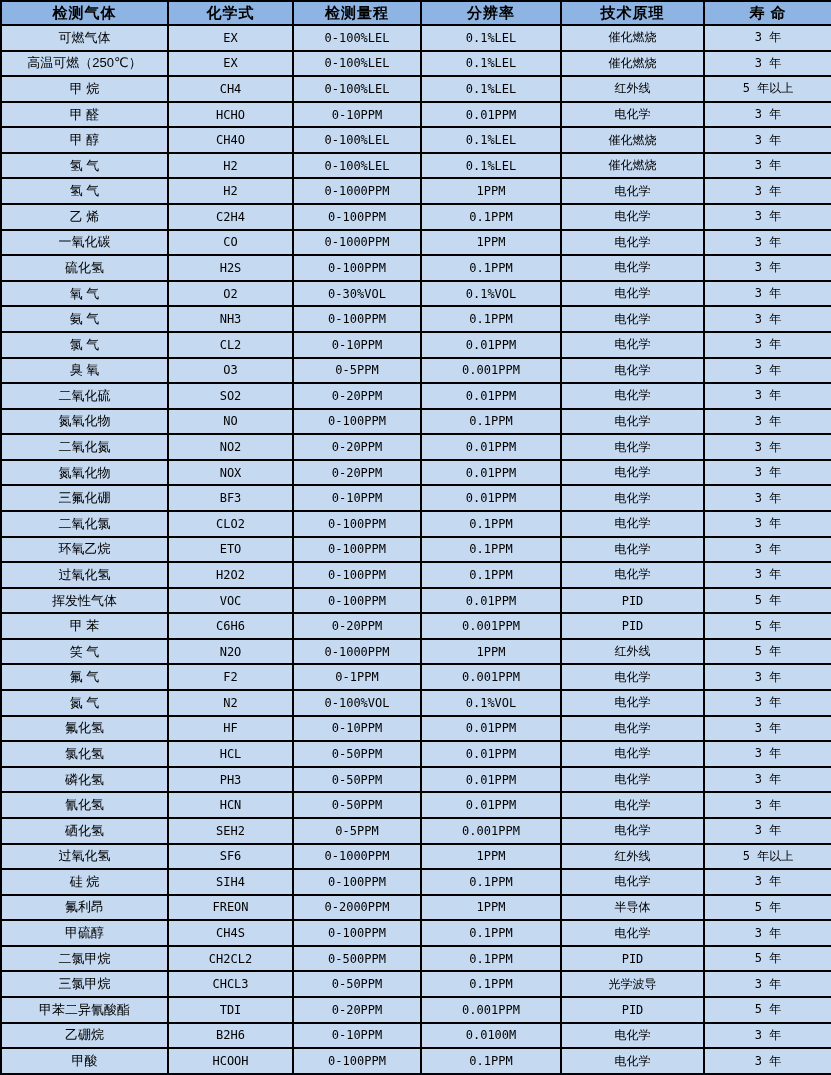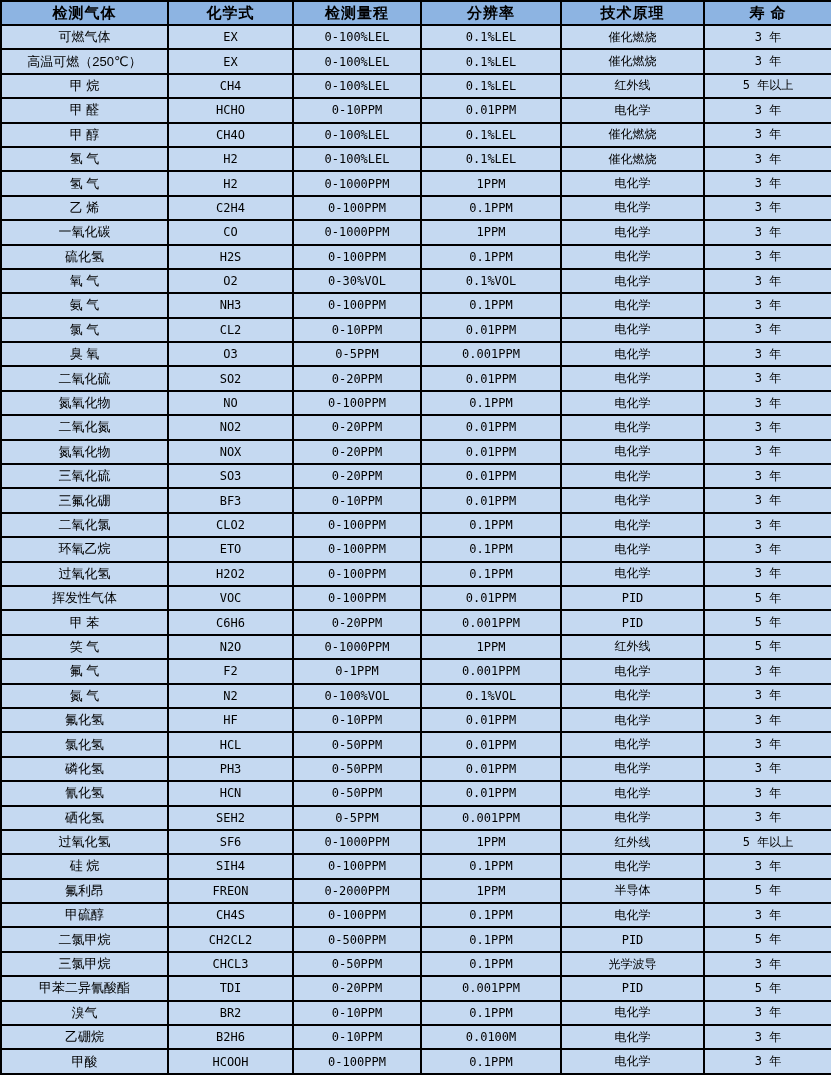--- a/index.html
+++ b/index.html
@@ -208,28 +208,20 @@
         </tr>
         <tr>
           <td class="cell-gas">氮氧化物</td>
           <td class="cell-formula">NOX</td>
           <td class="cell-range">0-20PPM</td>
           <td class="cell-resolution">0.01PPM</td>
           <td class="cell-principle">电化学</td>
           <td class="cell-lifespan">3 年</td>
         </tr>
         <tr>
-          <td class="cell-gas">三氧化硫</td>
-          <td class="cell-formula">SO3</td>
-          <td class="cell-range">0-20PPM</td>
-          <td class="cell-resolution">0.01PPM</td>
-          <td class="cell-principle">电化学</td>
-          <td class="cell-lifespan">3 年</td>
-        </tr>
-        <tr>
           <td class="cell-gas">三氟化硼</td>
           <td class="cell-formula">BF3</td>
           <td class="cell-range">0-10PPM</td>
           <td class="cell-resolution">0.01PPM</td>
           <td class="cell-principle">电化学</td>
           <td class="cell-lifespan">3 年</td>
         </tr>
         <tr>
           <td class="cell-gas">二氧化氯</td>
           <td class="cell-formula">CLO2</td>
@@ -384,28 +376,20 @@
         </tr>
         <tr>
           <td class="cell-gas">甲苯二异氰酸酯</td>
           <td class="cell-formula">TDI</td>
           <td class="cell-range">0-20PPM</td>
           <td class="cell-resolution">0.001PPM</td>
           <td class="cell-principle">PID</td>
           <td class="cell-lifespan">5 年</td>
         </tr>
         <tr>
-          <td class="cell-gas">溴气</td>
-          <td class="cell-formula">BR2</td>
-          <td class="cell-range">0-10PPM</td>
-          <td class="cell-resolution">0.1PPM</td>
-          <td class="cell-principle">电化学</td>
-          <td class="cell-lifespan">3 年</td>
-        </tr>
-        <tr>
           <td class="cell-gas">乙硼烷</td>
           <td class="cell-formula">B2H6</td>
           <td class="cell-range">0-10PPM</td>
           <td class="cell-resolution">0.0100M</td>
           <td class="cell-principle">电化学</td>
           <td class="cell-lifespan">3 年</td>
         </tr>
         <tr>
           <td class="cell-gas">甲酸</td>
           <td class="cell-formula">HCOOH</td>

